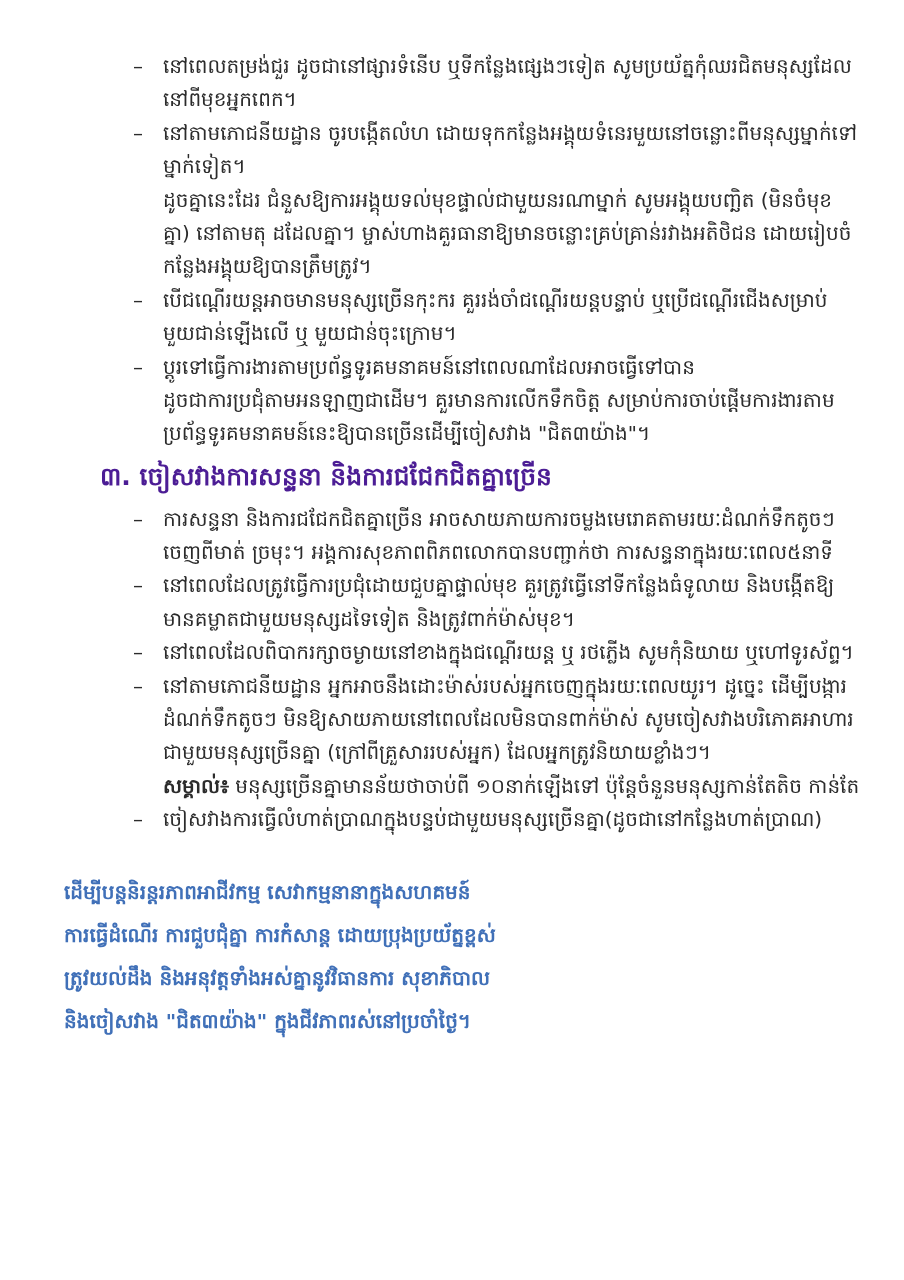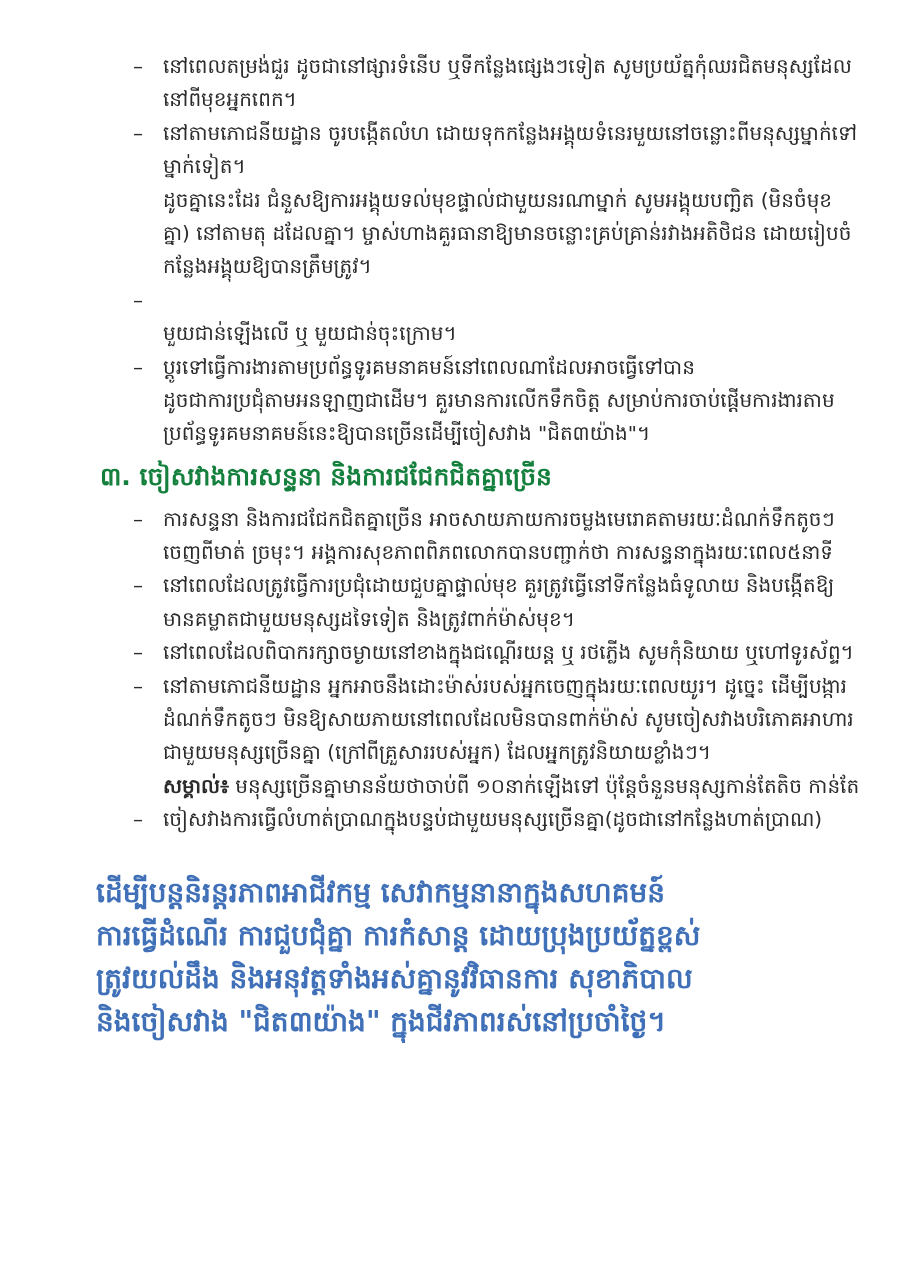--- a/index.html
+++ b/index.html
@@ -36,31 +36,31 @@
     left: 133px;
     top: 0;
     font-weight: normal;
   }
   .heading {
     padding-left: 100px;
     height: 52px;
     line-height: 52px;
     font-size: 25px;
     font-weight: bold;
-    color: #15803d;
+    color: #4c1d95;
     white-space: nowrap;
     overflow: hidden;
   }
   .note-label { font-weight: bold; font-family: Liberation Serif, serif; }
   .footer-callout {
     margin-top: 34px;
-    padding-left: 96px;
+    padding-left: 64px;
     padding-right: 30px;
     font-weight: bold;
-    font-size: 28px;
+    font-size: 20px;
   }
   .footer-callout .ln-f {
     height: 43px;
     line-height: 43px;
     white-space: nowrap;
     overflow: hidden;
     
     text-shadow: 0 0 1px rgba(255,255,255,0.35);
   }
 </style>
@@ -72,21 +72,21 @@
 
     <div class="ln"><span class="dash">–</span><span>នៅពេលតម្រង់ជួរ ដូចជានៅផ្សារទំនើប ឬទីកន្លែងផ្សេងៗទៀត សូមប្រយ័ត្នកុំឈរជិតមនុស្សដែល</span></div>
     <div class="ln"><span>នៅពីមុខអ្នកពេក។</span></div>
 
     <div class="ln"><span class="dash">–</span><span>នៅតាមភោជនីយដ្ឋាន ចូរបង្កើតលំហ ដោយទុកកន្លែងអង្គុយទំនេរមួយនៅចន្លោះពីមនុស្សម្នាក់ទៅ</span></div>
     <div class="ln"><span>ម្នាក់ទៀត។</span></div>
     <div class="ln"><span>ដូចគ្នានេះដែរ ជំនួសឱ្យការអង្គុយទល់មុខផ្ទាល់ជាមួយនរណាម្នាក់ សូមអង្គុយបញ្ឆិត (មិនចំមុខ</span></div>
     <div class="ln"><span>គ្នា) នៅតាមតុ ដដែលគ្នា។ ម្ចាស់ហាងគួរធានាឱ្យមានចន្លោះគ្រប់គ្រាន់រវាងអតិថិជន ដោយរៀបចំ</span></div>
     <div class="ln"><span>កន្លែងអង្គុយឱ្យបានត្រឹមត្រូវ។</span></div>
 
-    <div class="ln"><span class="dash">–</span></div>
+    <div class="ln"><span class="dash">–</span><span>បើជណ្ដើរយន្តអាចមានមនុស្សច្រើនកុះករ គួររង់ចាំជណ្ដើរយន្តបន្ទាប់ ឬប្រើជណ្ដើរជើងសម្រាប់</span></div>
     <div class="ln"><span>មួយជាន់ឡើងលើ ឬ មួយជាន់ចុះក្រោម។</span></div>
 
     <div class="ln"><span class="dash">–</span><span>ប្ដូរទៅធ្វើការងារតាមប្រព័ន្ធទូរគមនាគមន៍នៅពេលណាដែលអាចធ្វើទៅបាន</span></div>
     <div class="ln"><span>ដូចជាការប្រជុំតាមអនឡាញជាដើម។ គួរមានការលើកទឹកចិត្ត សម្រាប់ការចាប់ផ្ដើមការងារតាម</span></div>
     <div class="ln"><span>ប្រព័ន្ធទូរគមនាគមន៍នេះឱ្យបានច្រើនដើម្បីចៀសវាង "ជិត៣យ៉ាង"។</span></div>
 
     <div class="heading">៣. ចៀសវាងការសន្ទនា និងការជជែកជិតគ្នាច្រើន</div>
 
     <div class="ln"><span class="dash">–</span><span>ការសន្ទនា និងការជជែកជិតគ្នាច្រើន អាចសាយភាយការចម្លងមេរោគតាមរយៈដំណក់ទឹកតូចៗ</span></div>
     <div class="ln"><span>ចេញពីមាត់ ច្រមុះ។ អង្គការសុខភាពពិភពលោកបានបញ្ជាក់ថា ការសន្ទនាក្នុងរយៈពេល៥នាទី</span></div>

